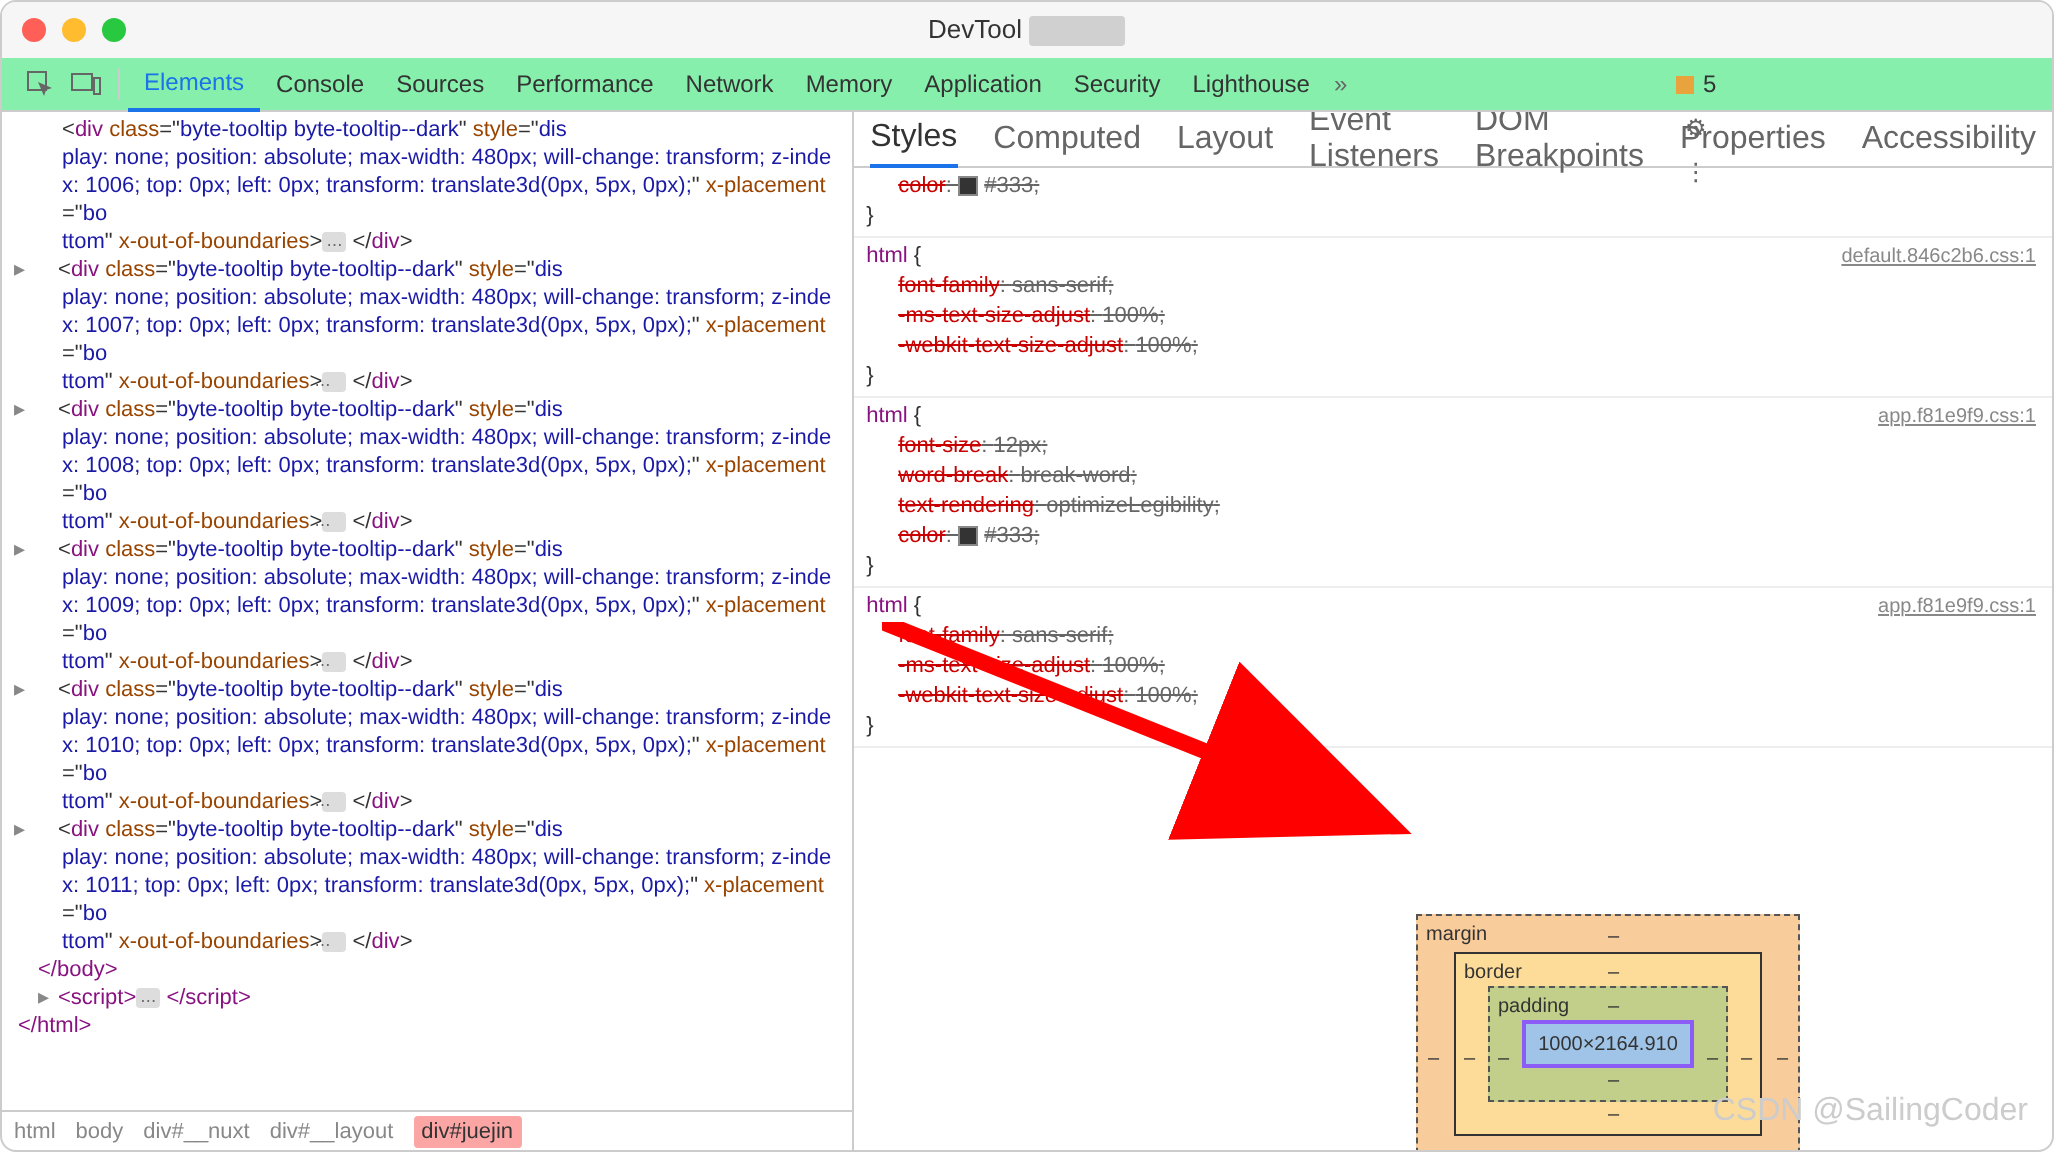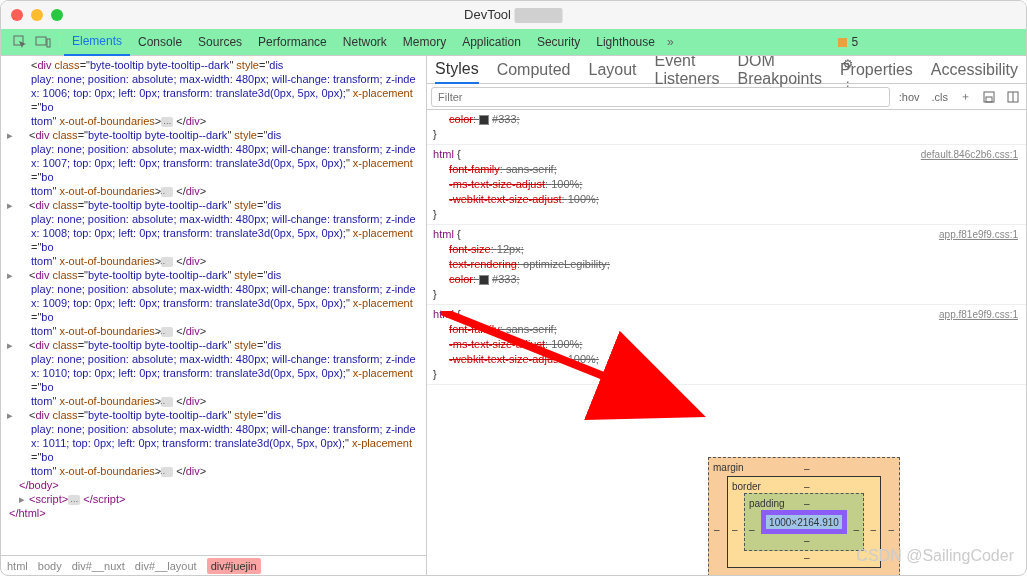--- a/index.html
+++ b/index.html
@@ -41,21 +41,21 @@
 .rule .src{position:absolute;right:8px;top:2px;color:#888;text-decoration:underline;font-size:10px}
 .sel2{color:#881280}
 .prop{color:#c80000;text-decoration:line-through}
 .val{color:#666;text-decoration:line-through}
 .sw{display:inline-block;width:10px;height:10px;background:#333;border:1px solid #888;vertical-align:middle}
 .boxmodel{position:absolute;right:126px;bottom:26px;width:192px;height:92px}
 .bm{position:relative;width:192px;height:130px;font-size:10px;color:#333}
 .bm-m{position:absolute;inset:0;background:#f8cc9b;border:1px dashed #555;padding:18px}
 .bm-b{position:absolute;inset:18px;background:#fddc9a;border:1px solid #333;padding:16px}
 .bm-p{position:absolute;inset:16px;background:#c2cf8a;border:1px dashed #555;padding:16px}
-.bm-c{position:absolute;inset:16px;background:#9fc4e7;border:5px solid #8b5cf6;display:flex;align-items:center;justify-content:center;font-size:10px}
+.bm-c{position:absolute;inset:16px;background:#9fc4e7;border:2px solid #8b5cf6;display:flex;align-items:center;justify-content:center;font-size:10px}
 .bm .lbl{position:absolute;top:2px;left:4px;font-size:10px}
 .bm .dash{position:absolute;font-size:10px;color:#333}
 .arrow{position:absolute;left:440px;top:310px;pointer-events:none}
 .wm{position:absolute;right:12px;bottom:10px;color:#ccc;font-size:16px;}
 svg{display:block}
 </style>
 </head>
 <body>
 
 <div class="window">
@@ -139,55 +139,38 @@
     <div class="right">
       <div class="subtabs">
         <div class="st active">Styles</div>
         <div class="st">Computed</div>
         <div class="st">Layout</div>
         <div class="st">Event Listeners</div>
         <div class="st">DOM Breakpoints</div>
         <div class="st">Properties</div>
         <div class="st">Accessibility</div>
       </div>
-      <div class="filterbar">
-        <input placeholder="Filter" style="">
-        <span class="tool">:hov</span>
-        <span class="tool">.cls</span>
-        <span class="tool">＋</span>
-        <span class="tool">
-            <svg width="12" height="12" viewBox="0 0 12 12">
-              <rect x="1" y="1" width="10" height="10" fill="none" stroke="#666"></rect>
-              <rect x="3" y="6" width="6" height="5" fill="none" stroke="#666"></rect>
-            </svg>
-          </span>
-        <span class="tool">
-            <svg width="12" height="12" viewBox="0 0 12 12">
-              <rect x="1" y="1" width="10" height="10" fill="none" stroke="#666"></rect>
-              <line x1="6" y1="1" x2="6" y2="11" stroke="#666"></line>
-            </svg>
-          </span>
-      </div>
       <div class="styles" id="styles">
           <div class="rule">
             <div style="padding-left:16px"><span class="prop">color</span><span class="val">: </span><span class="sw"></span> <span class="val">#333</span><span class="val">;</span></div>
             <div>}</div>
           </div>
           <div class="rule">
             <span class="src">default.846c2b6.css:1</span>
             <div><span class="sel2">html </span>{</div>
             <div style="padding-left:16px"><span class="prop">font-family</span><span class="val">: </span><span class="val">sans-serif</span><span class="val">;</span></div>
             <div style="padding-left:16px"><span class="prop">-ms-text-size-adjust</span><span class="val">: </span><span class="val">100%</span><span class="val">;</span></div>
             <div style="padding-left:16px"><span class="prop">-webkit-text-size-adjust</span><span class="val">: </span><span class="val">100%</span><span class="val">;</span></div>
             <div>}</div>
           </div>
           <div class="rule">
             <span class="src">app.f81e9f9.css:1</span>
             <div><span class="sel2">html </span>{</div>
             <div style="padding-left:16px"><span class="prop">font-size</span><span class="val">: </span><span class="val">12px</span><span class="val">;</span></div>
+            <div style="padding-left:16px"><span class="prop">word-break</span><span class="val">: </span><span class="val">break-word</span><span class="val">;</span></div>
             <div style="padding-left:16px"><span class="prop">text-rendering</span><span class="val">: </span><span class="val">optimizeLegibility</span><span class="val">;</span></div>
             <div style="padding-left:16px"><span class="prop">color</span><span class="val">: </span><span class="sw"></span> <span class="val">#333</span><span class="val">;</span></div>
             <div>}</div>
           </div>
           <div class="rule">
             <span class="src">app.f81e9f9.css:1</span>
             <div><span class="sel2">html </span>{</div>
             <div style="padding-left:16px"><span class="prop">font-family</span><span class="val">: </span><span class="val">sans-serif</span><span class="val">;</span></div>
             <div style="padding-left:16px"><span class="prop">-ms-text-size-adjust</span><span class="val">: </span><span class="val">100%</span><span class="val">;</span></div>
             <div style="padding-left:16px"><span class="prop">-webkit-text-size-adjust</span><span class="val">: </span><span class="val">100%</span><span class="val">;</span></div>

